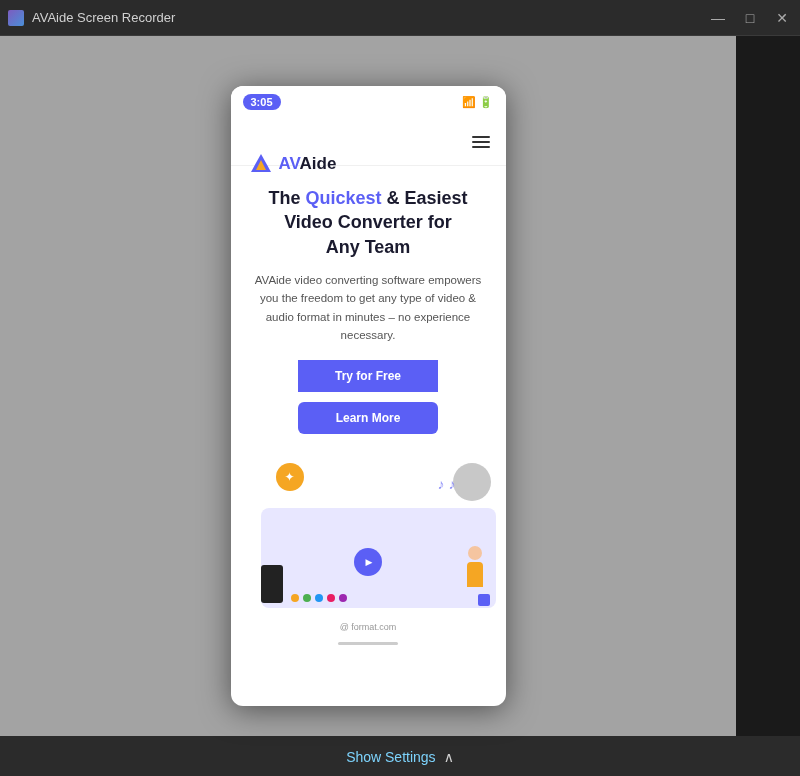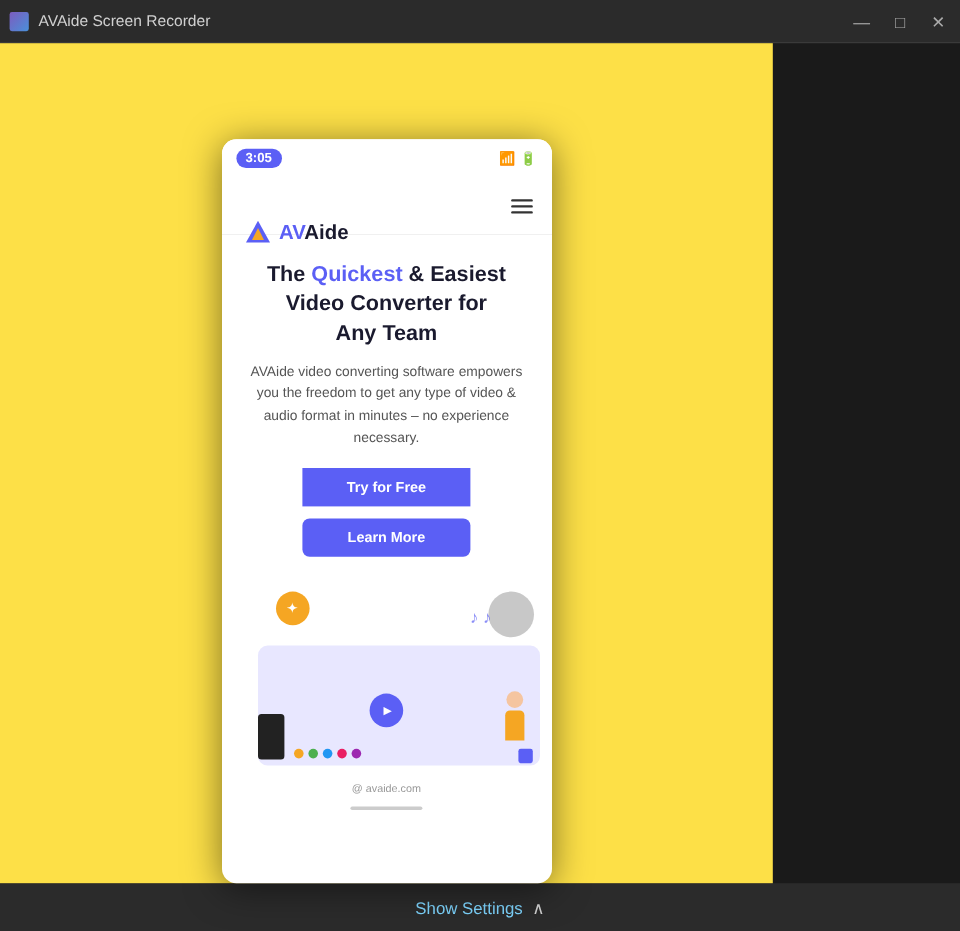--- a/index.html
+++ b/index.html
@@ -50,27 +50,27 @@
       border: none;
       width: 20px;
       height: 20px;
       display: flex;
       align-items: center;
       justify-content: center;
     }
 
     
     .main-area {
-      width: 644px;
+      width: 736px;
       height: 700px;
-      background: #fde047;
+      background: #a3a3a3;
       display: flex;
       flex-direction: column;
       align-items: center;
-      justify-content: flex-end;
+      justify-content: center;
       padding-top: 20px;
       position: relative;
     }
 
     
     .phone-frame {
       width: 275px;
       height: 620px;
       background: #fff;
       border-radius: 12px;
@@ -417,21 +417,21 @@
         <div class="illus-dot" style="background:#e91e63;"></div>
         <div class="illus-dot" style="background:#9c27b0;"></div>
       </div>
       <div class="illus-person">
         <div class="person-head"></div>
         <div class="person-body"></div>
         <div class="person-bag"></div>
       </div>
     </div>
 
-    <div class="phone-urlbar">@ avaide.com</div>
+    <div class="phone-urlbar">@ format.com</div>
 
     <div class="phone-home-indicator">
       <div class="home-bar"></div>
     </div>
   </div>
 </div>
 
 <div class="settings-bar">
   <span class="settings-bar-text">Show Settings</span>
   <span class="chevron-up">∧</span>

